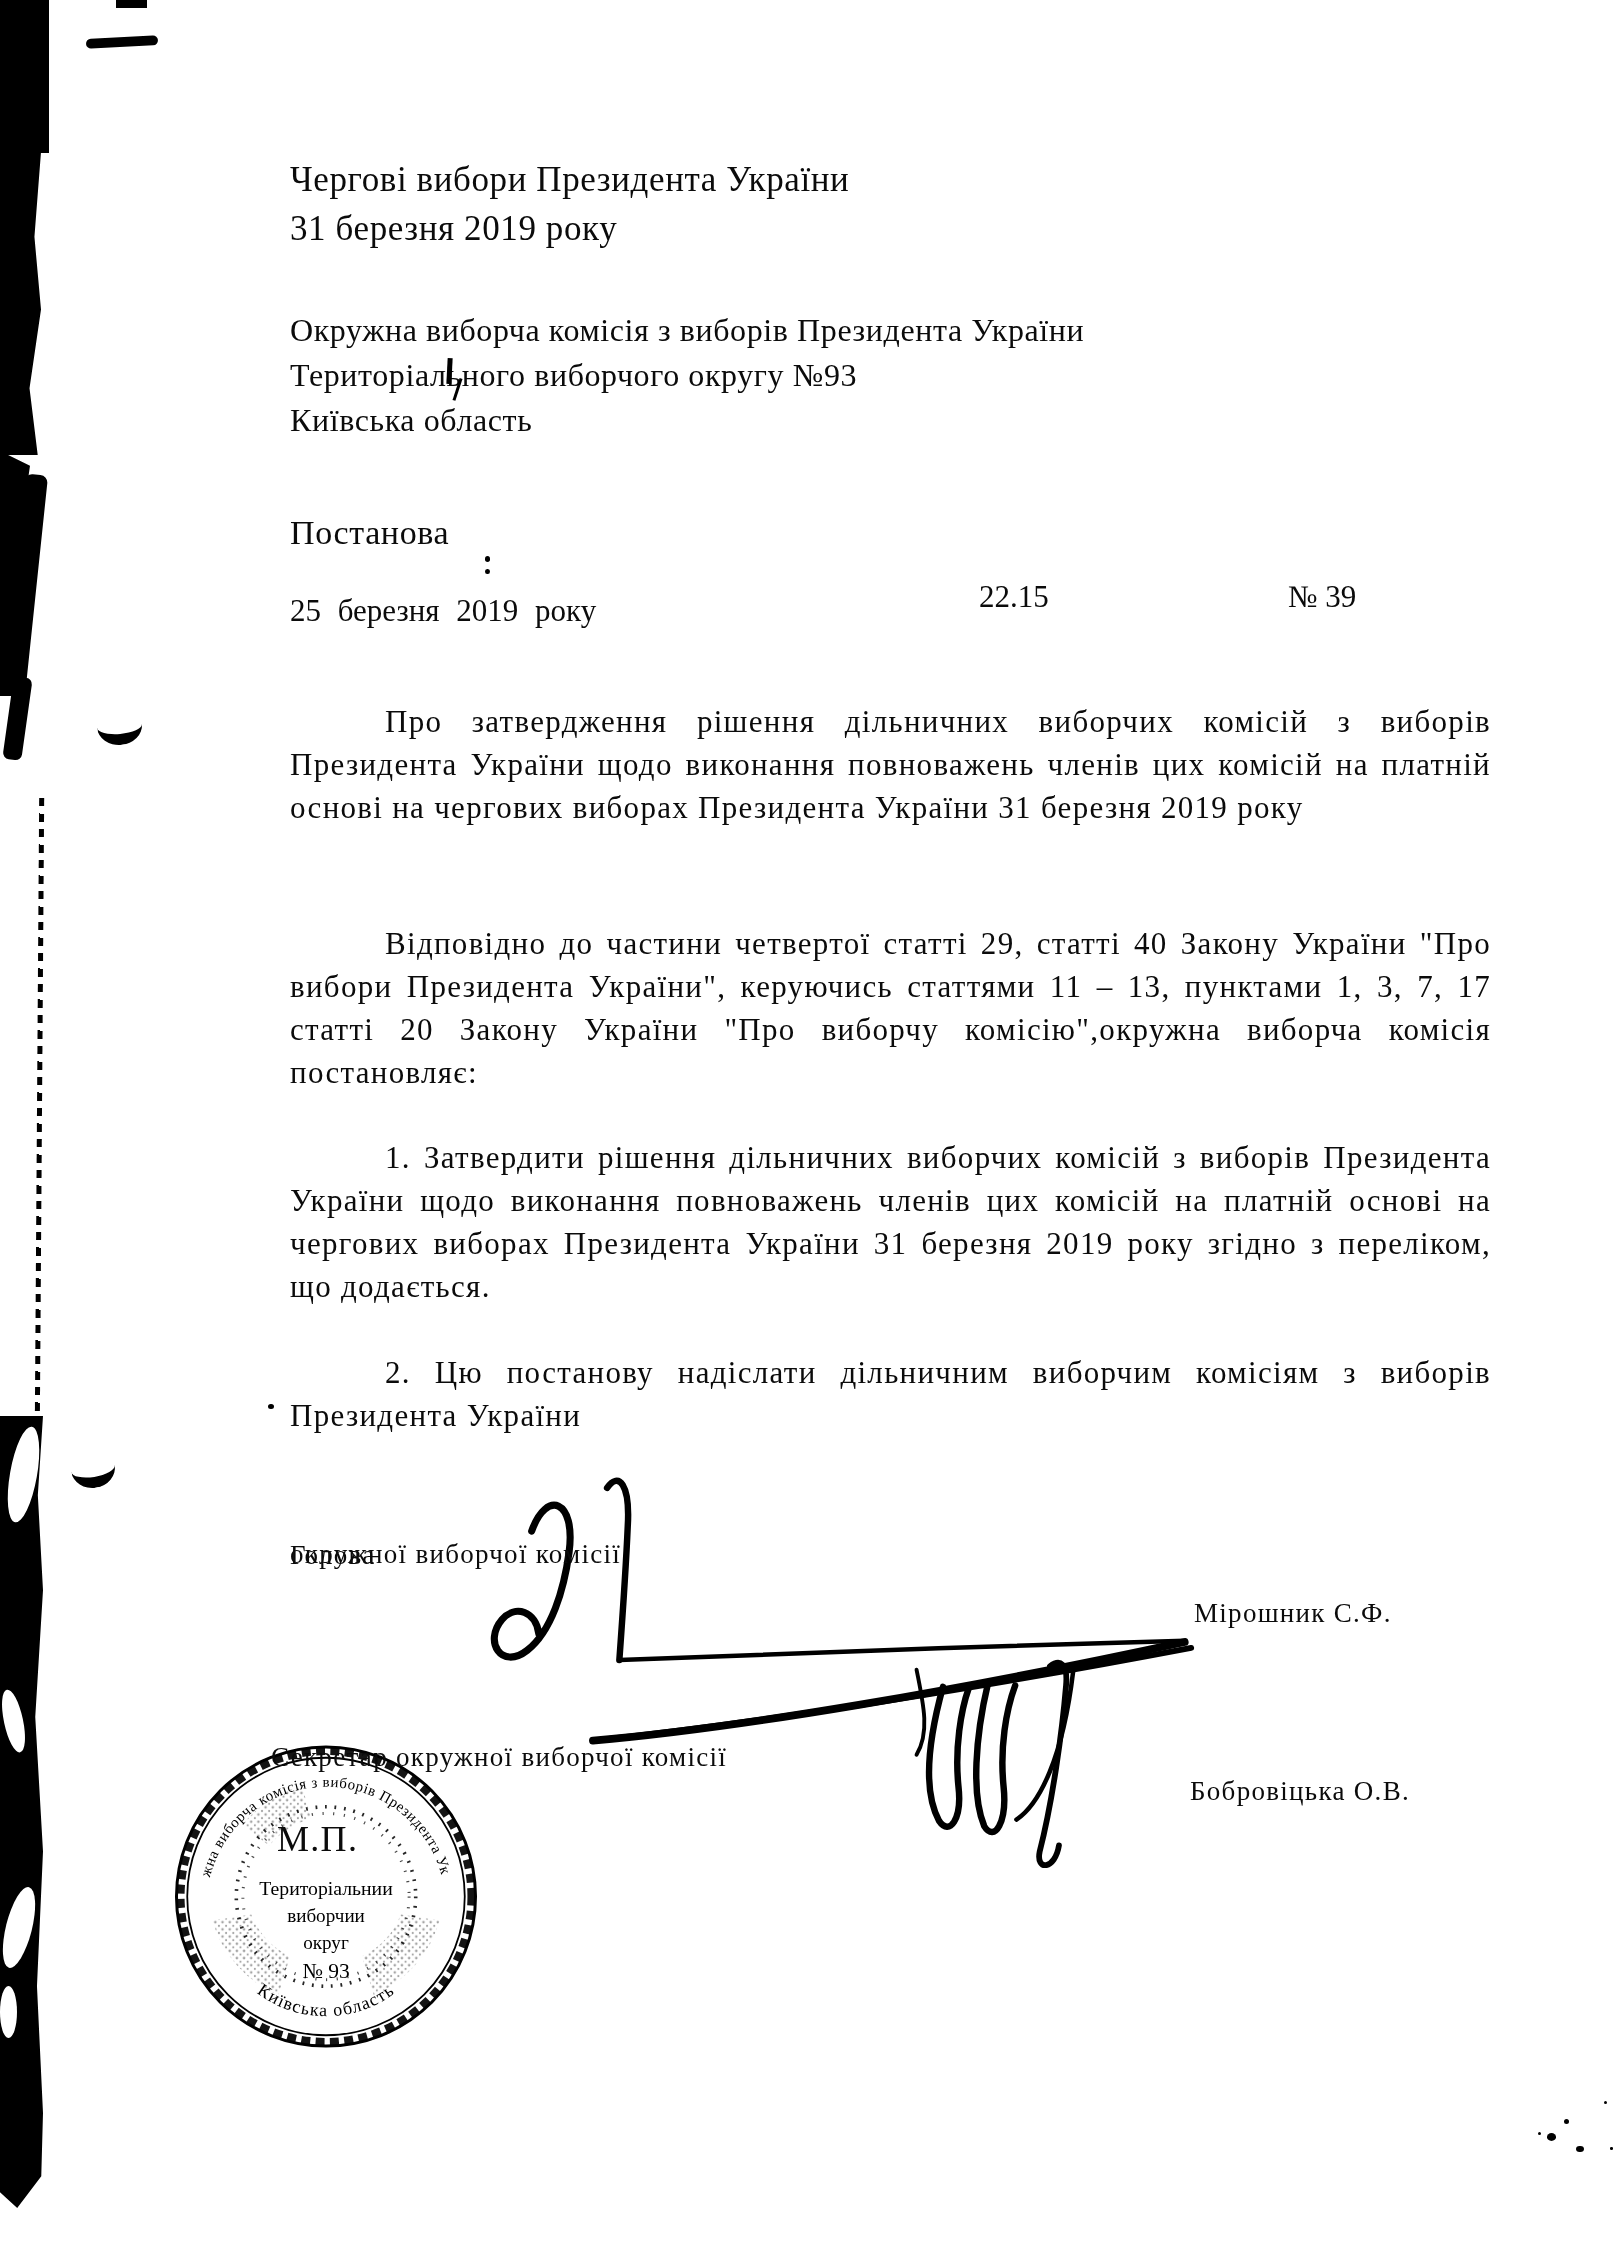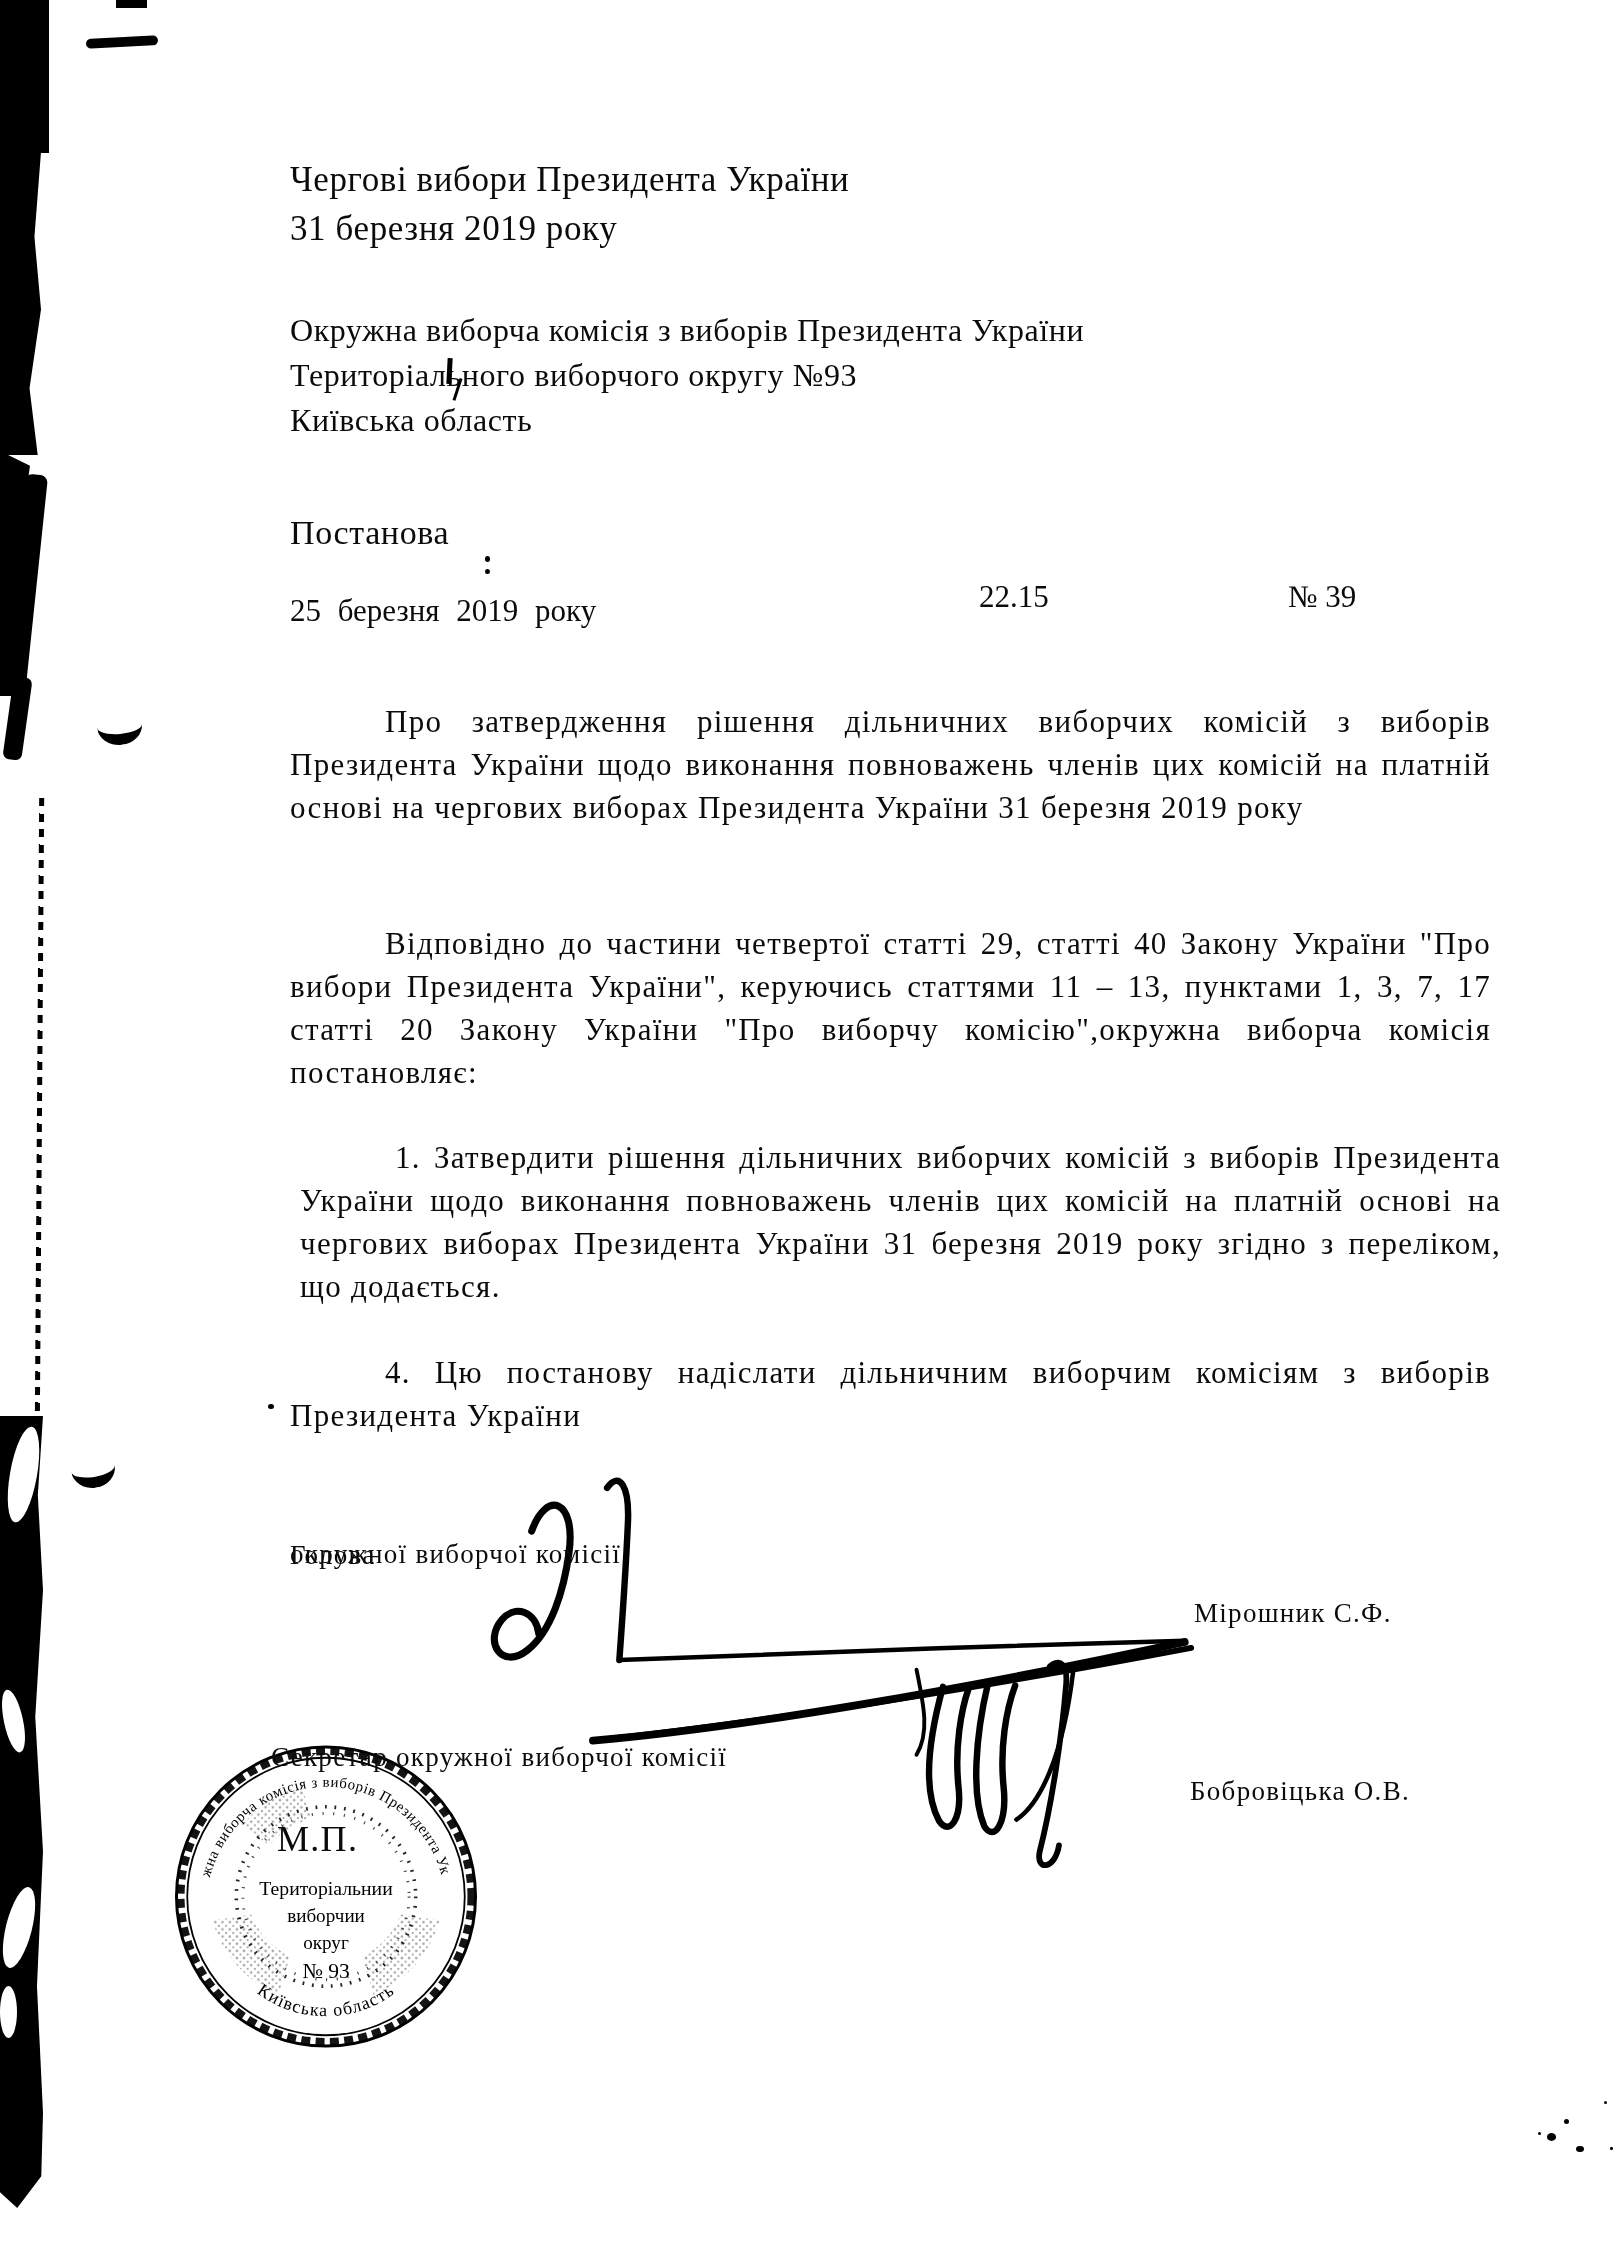--- a/index.html
+++ b/index.html
@@ -23,21 +23,21 @@
   .meta-date{position:absolute;left:0;top:0;word-spacing:9px;margin-top:14px;}
   .meta-time{position:absolute;left:689px;top:0;}
   .meta-num{position:absolute;left:998px;top:0;}
   .para{
     position:absolute;left:290px;width:1201px;
     font-size:31px;line-height:43px;letter-spacing:1.3px;
     text-align:justify;text-indent:95px;
   }
   .p-subject{top:700px;}
   .p-preamble{top:922px;}
-  .p-item1{top:1136px;margin-left:10px;}
+  .p-item1{top:1136px;}
   .p-item2{top:1351px;}
   .sigline{position:absolute;font-size:27px;letter-spacing:1.3px;white-space:nowrap;z-index:5;}
   .role1a{left:290px;top:1540px;}
   .role1b{left:290px;top:1539px;}
   .name1{left:1194px;top:1598px;}
   .role2{left:271px;top:1742px;}
   .name2{left:1190px;top:1753px;margin-top:23px;}
   .mp{position:absolute;left:277px;top:1818px;font-size:36px;letter-spacing:1.3px;z-index:6;}
   
   .sig-svg{position:absolute;z-index:4;pointer-events:none;}
@@ -77,21 +77,21 @@
 
   <div class="meta-row">
     <span class="meta-date">25 березня 2019 року</span>
     <span class="meta-time">22.15</span>
     <span class="meta-num">№ 39</span>
   </div>
 
   <div class="para p-subject">Про затвердження рішення дільничних виборчих комісій з виборів Президента України щодо виконання повноважень членів цих комісій на платній основі на чергових виборах Президента України 31 березня 2019 року</div>
   <div class="para p-preamble">Відповідно до частини четвертої статті 29, статті 40 Закону України "Про вибори Президента України", керуючись статтями 11 – 13, пунктами 1, 3, 7, 17 статті 20 Закону України "Про виборчу комісію",окружна виборча комісія постановляє:</div>
   <div class="para p-item1">1. Затвердити рішення дільничних виборчих комісій з виборів Президента України щодо виконання повноважень членів цих комісій на платній основі на чергових виборах Президента України 31 березня 2019 року згідно з переліком, що додається.</div>
-  <div class="para p-item2">4. Цю постанову надіслати дільничним виборчим комісіям з виборів Президента України</div>
+  <div class="para p-item2">2. Цю постанову надіслати дільничним виборчим комісіям з виборів Президента України</div>
 
   <div class="sigline role1a">Голова</div>
   <div class="sigline role1b">окружної виборчої комісії</div>
   <div class="sigline name1">Мірошник С.Ф.</div>
 
   <svg id="sig1" class="sig-svg" width="774" height="303" viewBox="0 0 1200 470">
     <g fill="none" stroke="#000" stroke-linecap="round">
       <path stroke-width="11" d="M 145 115 C 168 50 214 66 203 148 C 195 206 176 270 138 300 C 98 331 70 286 99 252 C 120 228 152 240 156 274"></path>
       <path stroke-width="10" d="M 262 48 C 280 22 298 42 294 108 C 291 178 285 260 281 315"></path>
       <path stroke-width="7" d="M 281 315 C 470 306 900 292 1158 285"></path>

